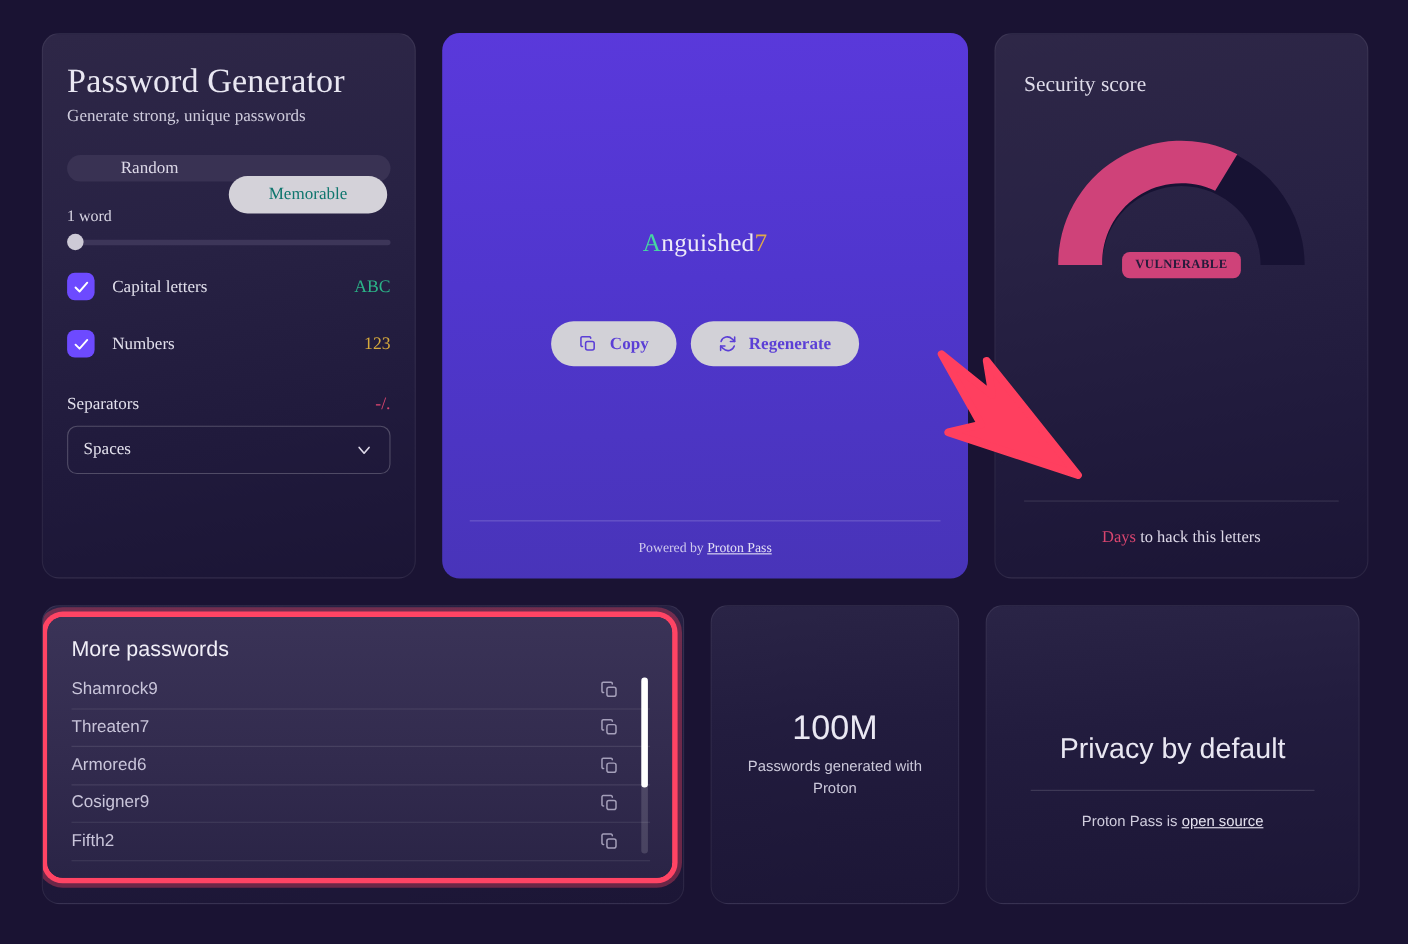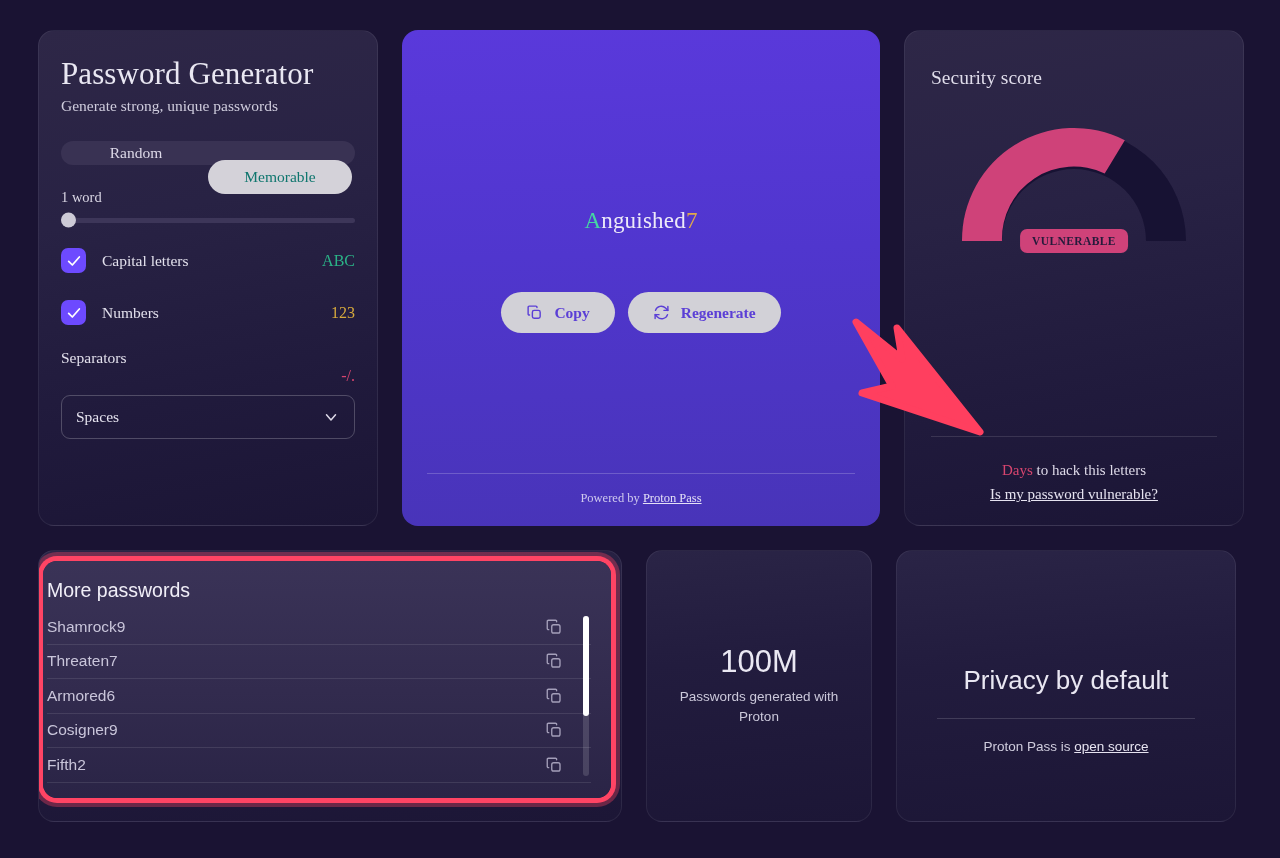--- a/index.html
+++ b/index.html
@@ -138,21 +138,21 @@
     cursor: pointer;
     flex: none;
   }
   .cb svg { width: 16px; height: 16px; }
   .opt-label { margin-left: 16px; font-size: 15.5px; color: #e2e0ec; }
   .opt-hint { margin-left: auto; font-size: 16px; font-weight: 500; }
   .hint-abc { color: #2bb387; }
   .hint-123 { color: #d6a93c; }
   .hint-sep { color: #d8456f; }
 
-  .sep-row { margin-top: 22px; display: flex; align-items: flex-start; flex-direction: column; }
+  .sep-row { margin-top: 32px; display: flex; align-items: flex-end; }
   .sep-row .opt-label { margin-left: 0; }
 
   .select {
     margin-top: 10px;
     height: 44px;
     border-radius: 9px;
     border: 1px solid rgba(255,255,255,0.22);
     background: transparent;
     display: flex;
     align-items: center;
@@ -274,21 +274,21 @@
 
   
   .more-wrap { position: relative; }
   .more-card {
     position: absolute;
     left: 4px; top: 10px;
     width: 568px;
     height: 237px;
     border-radius: 14px;
     background: linear-gradient(180deg, #3a3357 0%, #322b4e 55%, #2a2446 100%);
-    padding: 18px 20px 0 4px;
+    padding: 18px 20px 0 22px;
     overflow: hidden;
     box-shadow: 0 0 0 5px #ff4464, 0 0 0 9px rgba(255,68,100,0.35);
   }
   .more-title {
     font-size: 19.5px;
     color: #f0eef7;
     font-weight: 400;
     margin-bottom: 8px;
   }
   .pw-list { position: relative; }
@@ -451,21 +451,20 @@
           <path d="M 4 116 A 112 112 0 0 1 166.84 15.17 L 146.69 48.43 A 72 72 0 0 0 44 116 Z" fill="#cf4279"></path>
         </svg>
         <span class="badge">VULNERABLE</span>
       </div>
 
       <div class="sec-footer">
         <div class="sec-rule"></div>
         <div class="sec-line">
           <span class="days-accent">Days</span><span> to hack this letters</span>
         </div>
-        <a class="sec-link" href="#">Is my password vulnerable?</a>
       </div>
     </div>
   </div>
 
   <div class="grid-bottom">
 
     <div class="card card-dim more-wrap">
       <div class="more-card">
         <div class="more-title">More passwords</div>
         <div class="pw-list">

